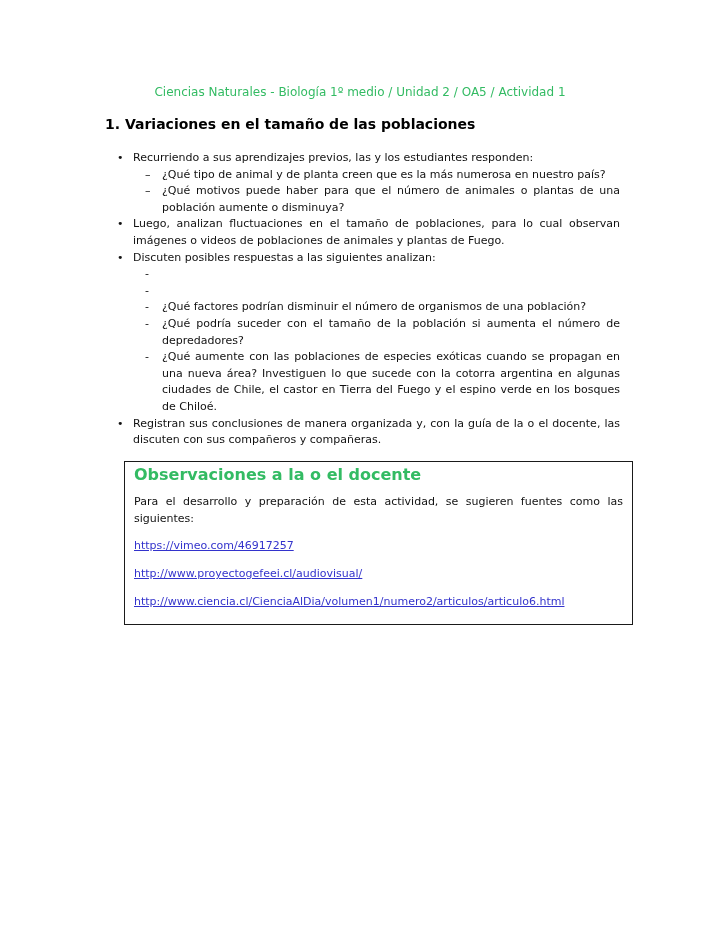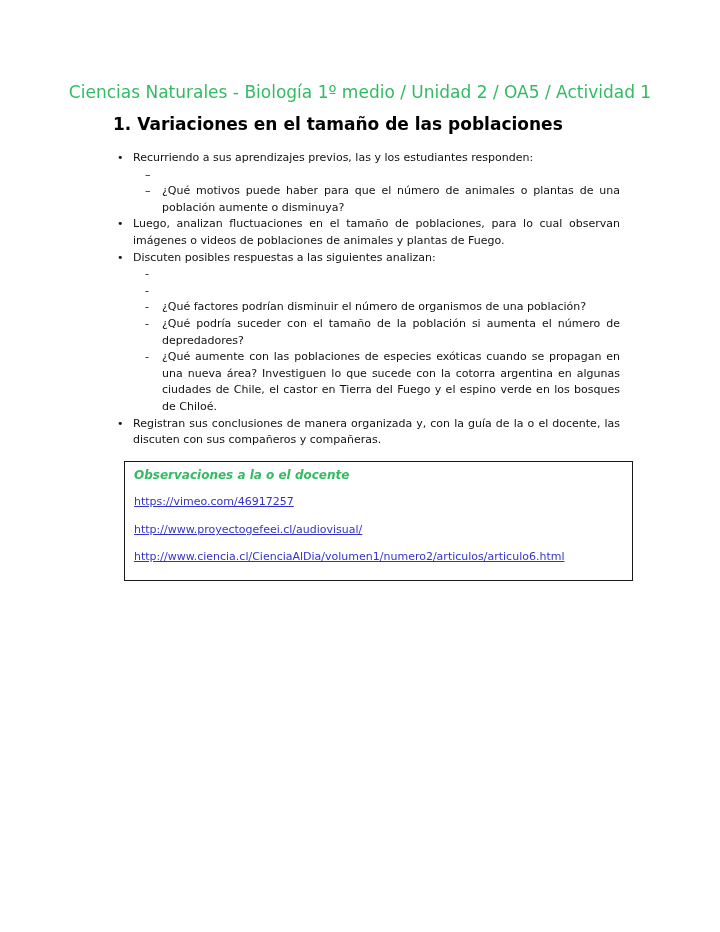--- a/index.html
+++ b/index.html
@@ -17,33 +17,33 @@
   .page {
     position: relative;
     width: 720px;
     height: 932px;
     background: #ffffff;
   }
   .doc-title {
     margin: 0 55px 0 55px;
     padding-top: 84px;
     text-align: center;
-    font-size: 17px;
+    font-size: 12px;
     line-height: 17px;
     color: var(--title-green, #33bb63);
   }
   .content {
     margin-left: 97px;
     width: 523px;
     font-size: 11px;
     line-height: 16.6px;
   }
   .section-heading {
-    margin: 15px 0 0 16px;
-    font-size: 17px;
+    margin: 15px 0 0 8px;
+    font-size: 14px;
     line-height: 17px;
     font-weight: bold;
     color: #000000;
   }
   .list {
     margin-top: 17px;
   }
   .li {
     display: flex;
   }
@@ -64,24 +64,23 @@
   .obs-box {
     box-sizing: border-box;
     margin: 12px 0 0 27px;
     width: 509px;
     border: 1px solid #1a1a1a;
     padding: 5px 9px 14px 9px;
     overflow: hidden;
   }
   .obs-title {
     font-weight: bold;
-    font-size: 12px;
+    font-size: 16px;
     line-height: 16.6px;
     color: var(--title-green, #33bb63);
-    font-style: italic;
   }
   .obs-para {
     margin: 11px 0 0 0;
     text-align: justify;
   }
   .link-row {
     margin: 11px 0 0 0;
     white-space: nowrap;
   }
   a.res-link {
@@ -102,20 +101,21 @@
     <div class="section-heading">1. Variaciones en el tamaño de las poblaciones</div>
 
     <div class="list">
 
       <div class="li">
         <span class="mk">•</span>
         <span class="t">Recurriendo a sus aprendizajes previos, las y los estudiantes responden:</span>
       </div>
       <div class="li sub">
         <span class="mk">–</span>
+        <span class="t">¿Qué tipo de animal y de planta creen que es la más numerosa en nuestro país?</span>
       </div>
       <div class="li sub">
         <span class="mk">–</span>
         <span class="t">¿Qué motivos puede haber para que el número de animales o plantas de una población aumente o disminuya?</span>
       </div>
 
       <div class="li">
         <span class="mk">•</span>
         <span class="t">Luego, analizan fluctuaciones en el tamaño de poblaciones, para lo cual observan imágenes o videos de poblaciones de animales y plantas de Fuego.</span>
       </div>
@@ -145,20 +145,21 @@
 
       <div class="li">
         <span class="mk">•</span>
         <span class="t">Registran sus conclusiones de manera organizada y, con la guía de la o el docente, las discuten con sus compañeros y compañeras.</span>
       </div>
 
     </div>
 
     <div class="obs-box">
       <div class="obs-title">Observaciones a la o el docente</div>
+      <div class="obs-para">Para el desarrollo y preparación de esta actividad, se sugieren fuentes como las siguientes:</div>
       <p class="link-row">
         <a class="res-link">https://vimeo.com/46917257</a>
       </p>
       <p class="link-row">
         <a class="res-link">http://www.proyectogefeei.cl/audiovisual/</a>
       </p>
       <p class="link-row">
         <a class="res-link">http://www.ciencia.cl/CienciaAlDia/volumen1/numero2/articulos/articulo6.html</a>
       </p>
     </div>

